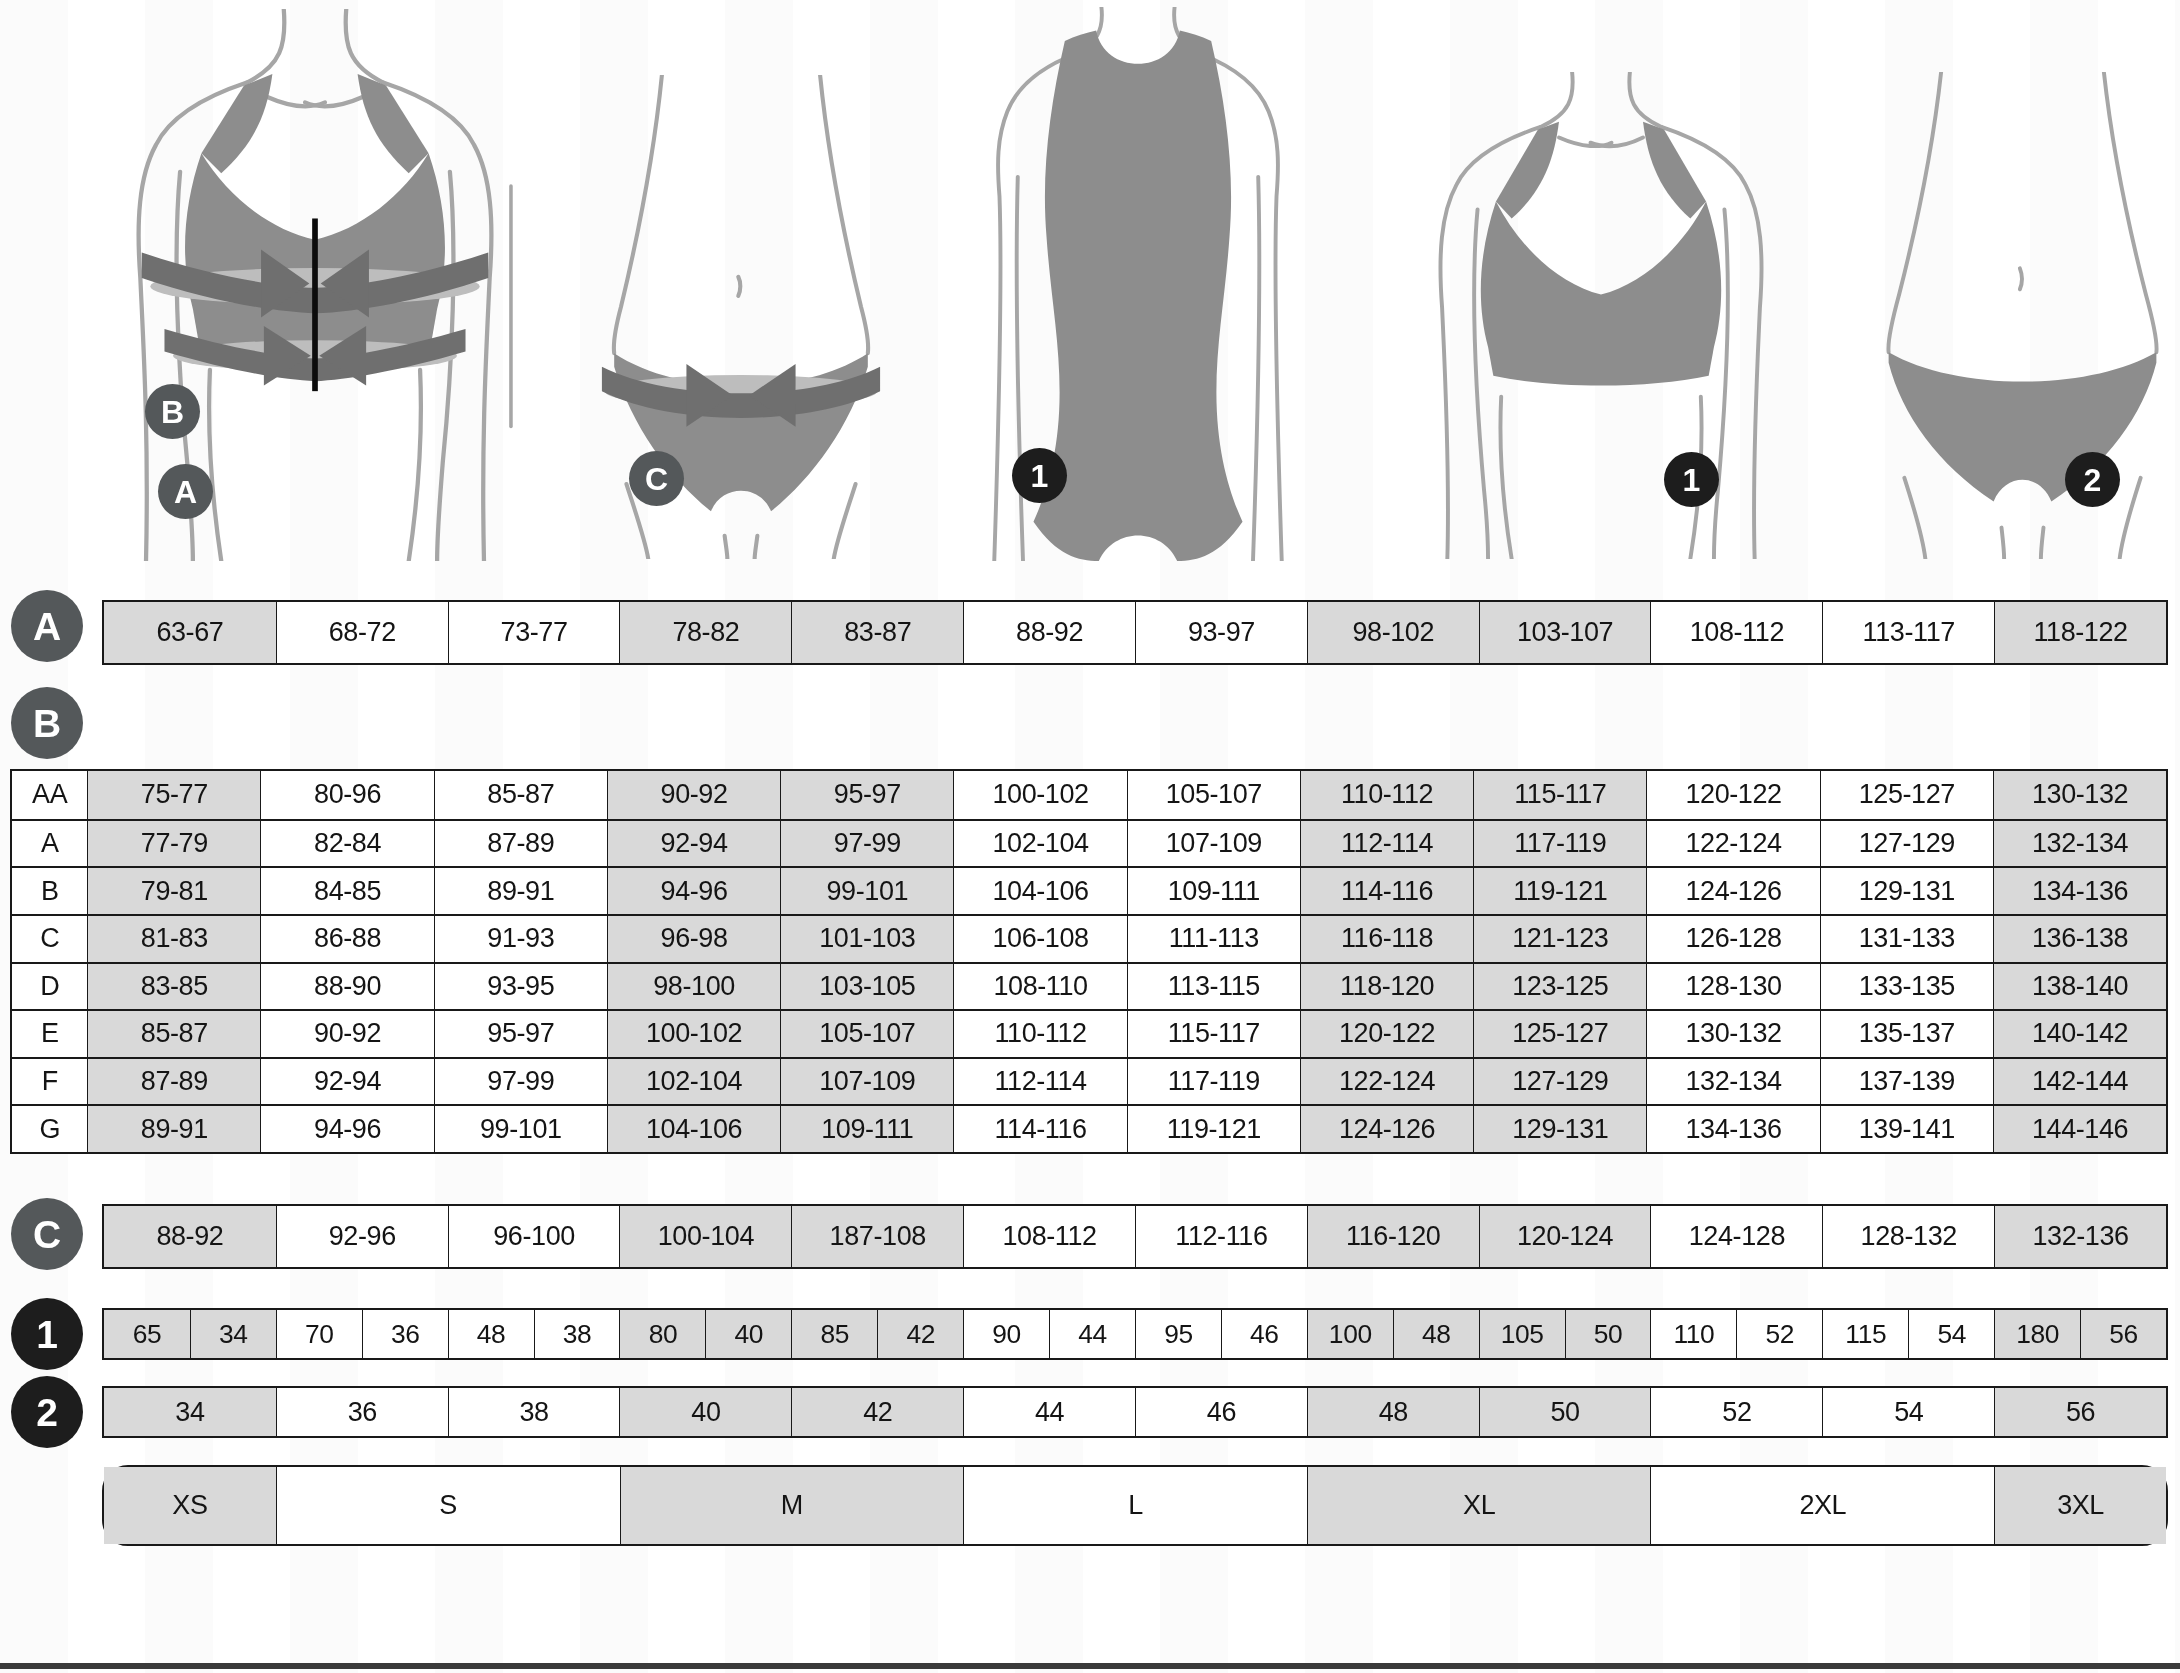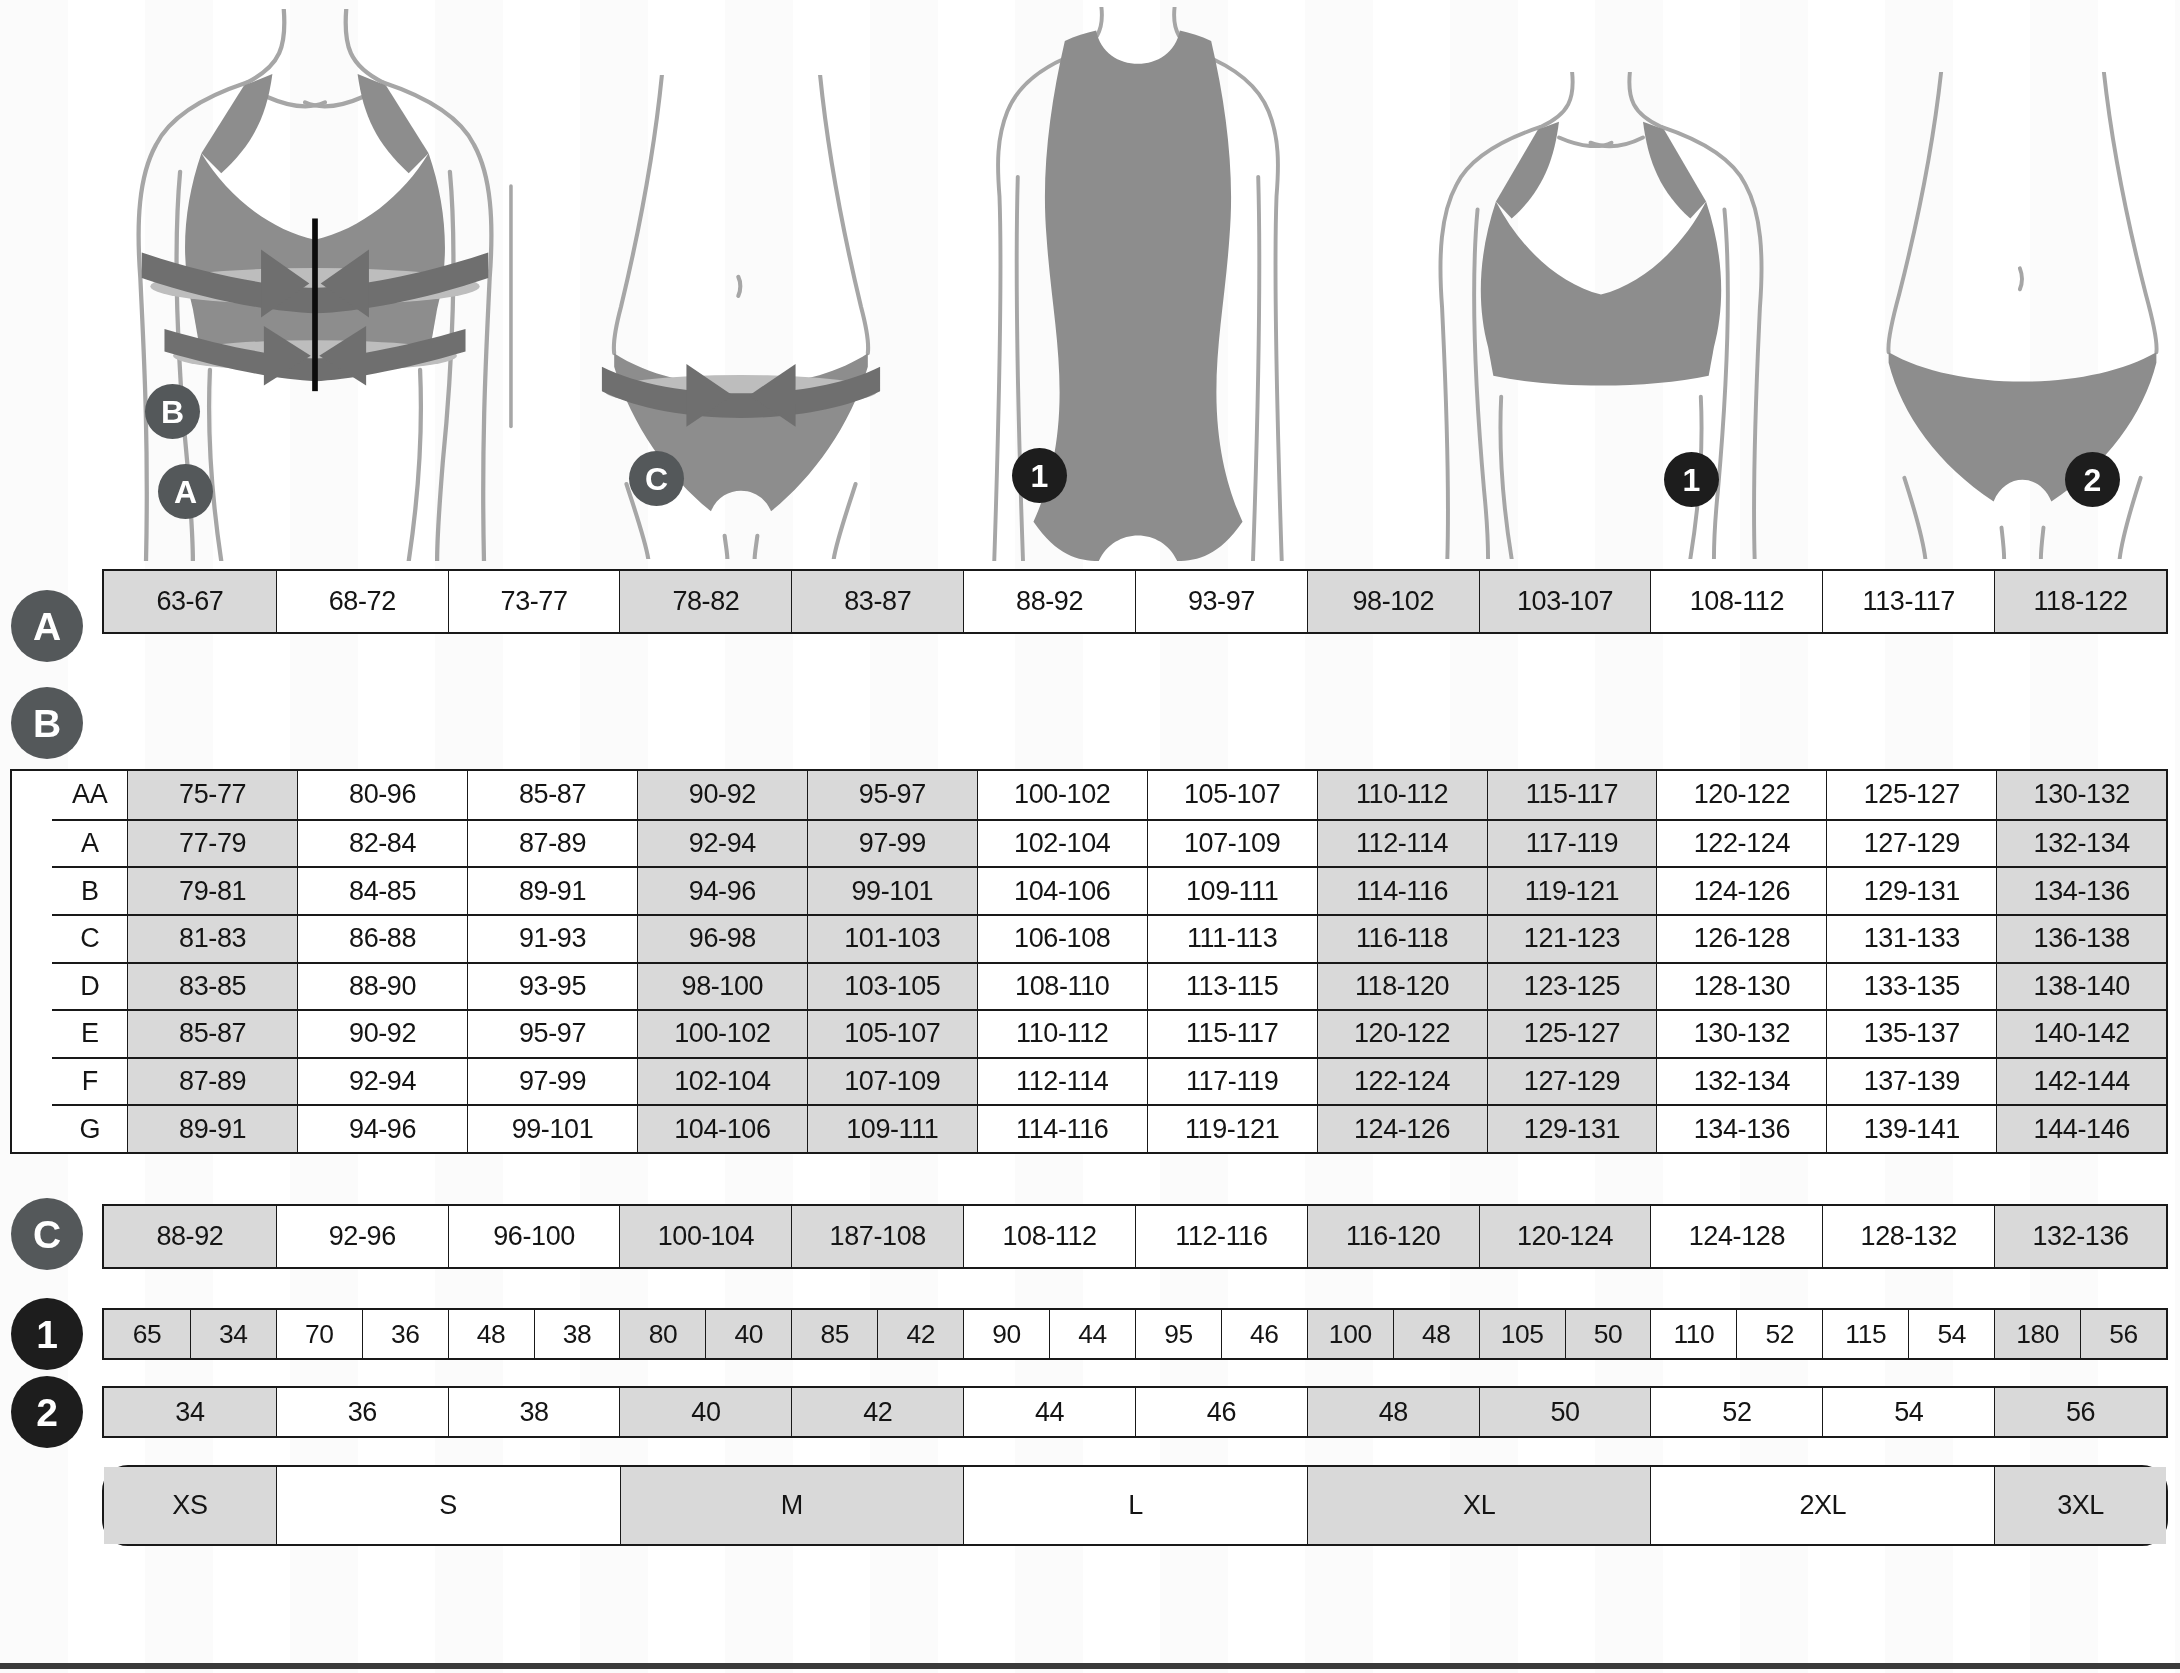--- a/index.html
+++ b/index.html
@@ -40,22 +40,22 @@
   }
   .tbl .cell{
     display:flex;align-items:center;justify-content:center;
     font-size:27px;letter-spacing:-0.4px;
     border-left:1.7px solid #191919;box-sizing:border-box;
     background:#fff;
   }
   .tbl .cell.first{border-left:none;}
   .tbl .cell.gray{background:#d9d9d9;}
   .tbl .cell.rtop{border-top:2.6px solid #191919;}
-  #grid-a{left:102px;top:569px;width:2066px;height:65px;grid-template-columns:repeat(12,1fr);}
-  #grid-b{left:10.2px;top:769px;width:2158px;height:385px;grid-template-columns:75px repeat(12,1fr);grid-auto-rows:1fr;padding-left:40px;}
+  #grid-a{left:102px;top:600px;width:2066px;height:65px;grid-template-columns:repeat(12,1fr);}
+  #grid-b{left:10.2px;top:769px;width:2158px;height:385px;grid-template-columns:75px repeat(12,1fr);grid-auto-rows:1fr;}
   #grid-c{left:102px;top:1204px;width:2066px;height:65px;grid-template-columns:repeat(12,1fr);}
   #grid-1{left:102px;top:1308px;width:2066px;height:52px;grid-template-columns:repeat(24,1fr);}
   #grid-1 .cell{font-size:26.4px;}
   #grid-2{left:102px;top:1386px;width:2066px;height:52px;grid-template-columns:repeat(12,1fr);}
   #grid-sizes{left:102px;top:1465px;width:2066px;height:81px;grid-template-columns:repeat(12,1fr);border-radius:26px;}
   .bottomline{position:absolute;left:0;top:1663px;width:2181px;height:6px;background:#3a3a3a;}
 </style>
 </head>
 <body>
 

